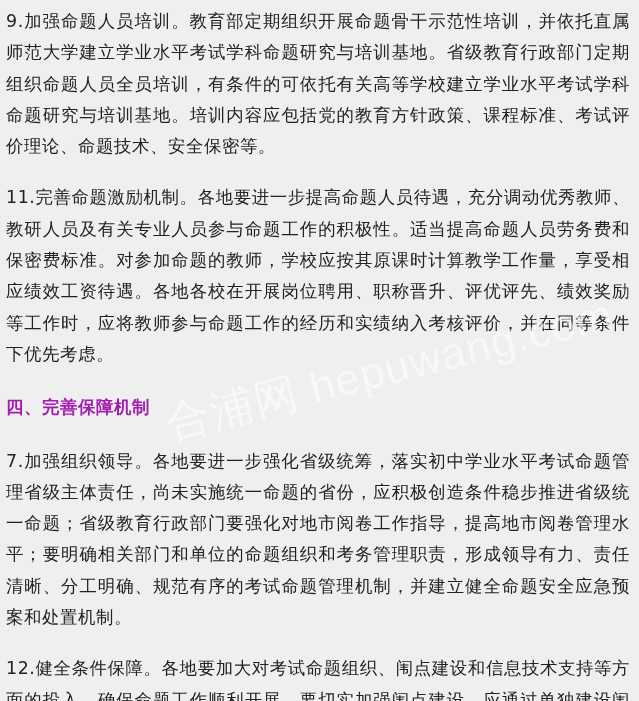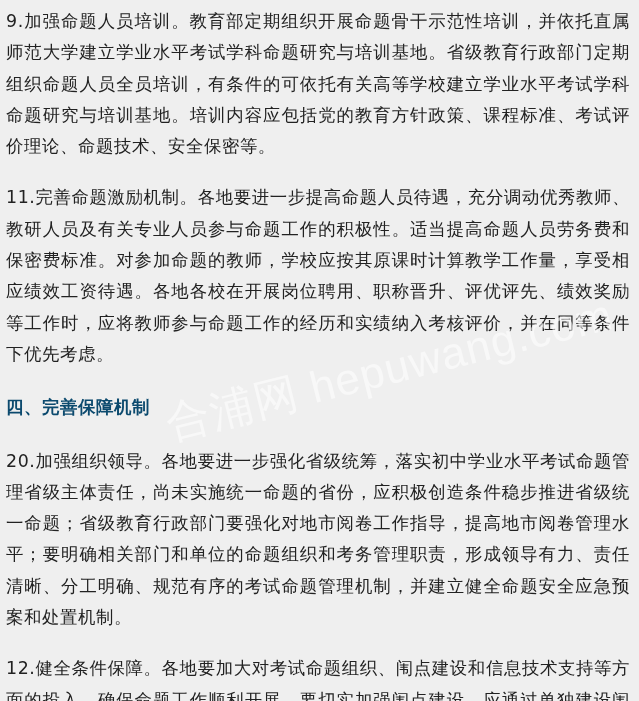--- a/index.html
+++ b/index.html
@@ -30,21 +30,21 @@
       word-break: break-all;
     }
     .gap { height: 20px; }
     .gap-lg { height: 22px; }
     .heading {
       margin: 0;
       font-size: 17.4px;
       line-height: 31.3px;
       font-weight: bold;
       letter-spacing: 0.6px;
-      color: #0c4a6e;
+      color: #a21caf;
     }
     .watermark {
       position: absolute;
       left: 160px;
       top: 340px;
       transform: rotate(-14deg);
       font-size: 44px;
       color: rgba(255,255,255,0.55);
       font-family: "Liberation Sans", sans-serif;
       white-space: nowrap;
@@ -55,18 +55,18 @@
 </head>
 <body>
 
 <div class="article">
   <p class="para">9.加强命题人员培训。教育部定期组织开展命题骨干示范性培训，并依托直属师范大学建立学业水平考试学科命题研究与培训基地。省级教育行政部门定期组织命题人员全员培训，有条件的可依托有关高等学校建立学业水平考试学科命题研究与培训基地。培训内容应包括党的教育方针政策、课程标准、考试评价理论、命题技术、安全保密等。</p>
   <div class="gap"></div>
   <p class="para">11.完善命题激励机制。各地要进一步提高命题人员待遇，充分调动优秀教师、教研人员及有关专业人员参与命题工作的积极性。适当提高命题人员劳务费和保密费标准。对参加命题的教师，学校应按其原课时计算教学工作量，享受相应绩效工资待遇。各地各校在开展岗位聘用、职称晋升、评优评先、绩效奖励等工作时，应将教师参与命题工作的经历和实绩纳入考核评价，并在同等条件下优先考虑。</p>
   <div class="gap-lg"></div>
   <h3 class="heading">四、完善保障机制</h3>
   <div class="gap-lg"></div>
-  <p class="para">20.加强组织领导。各地要进一步强化省级统筹，落实初中学业水平考试命题管理省级主体责任，尚未实施统一命题的省份，应积极创造条件稳步推进省级统一命题；省级教育行政部门要强化对地市阅卷工作指导，提高地市阅卷管理水平；要明确相关部门和单位的命题组织和考务管理职责，形成领导有力、责任清晰、分工明确、规范有序的考试命题管理机制，并建立健全命题安全应急预案和处置机制。</p>
+  <p class="para">7.加强组织领导。各地要进一步强化省级统筹，落实初中学业水平考试命题管理省级主体责任，尚未实施统一命题的省份，应积极创造条件稳步推进省级统一命题；省级教育行政部门要强化对地市阅卷工作指导，提高地市阅卷管理水平；要明确相关部门和单位的命题组织和考务管理职责，形成领导有力、责任清晰、分工明确、规范有序的考试命题管理机制，并建立健全命题安全应急预案和处置机制。</p>
   <div class="gap"></div>
   <p class="para">12.健全条件保障。各地要加大对考试命题组织、闱点建设和信息技术支持等方面的投入，确保命题工作顺利开展。要切实加强闱点建设，应通过单独建设闱点或利用相对独立、符合安全保密条件的场所设置闱点等方式，确保命题单位有稳定闱点。要加强闱点文化生活和医疗设施建设，保障命题人员身心健康。</p>
 </div>
 
 <div class="watermark">合浦网 hepuwang.com</div>
 
 </body></html>

